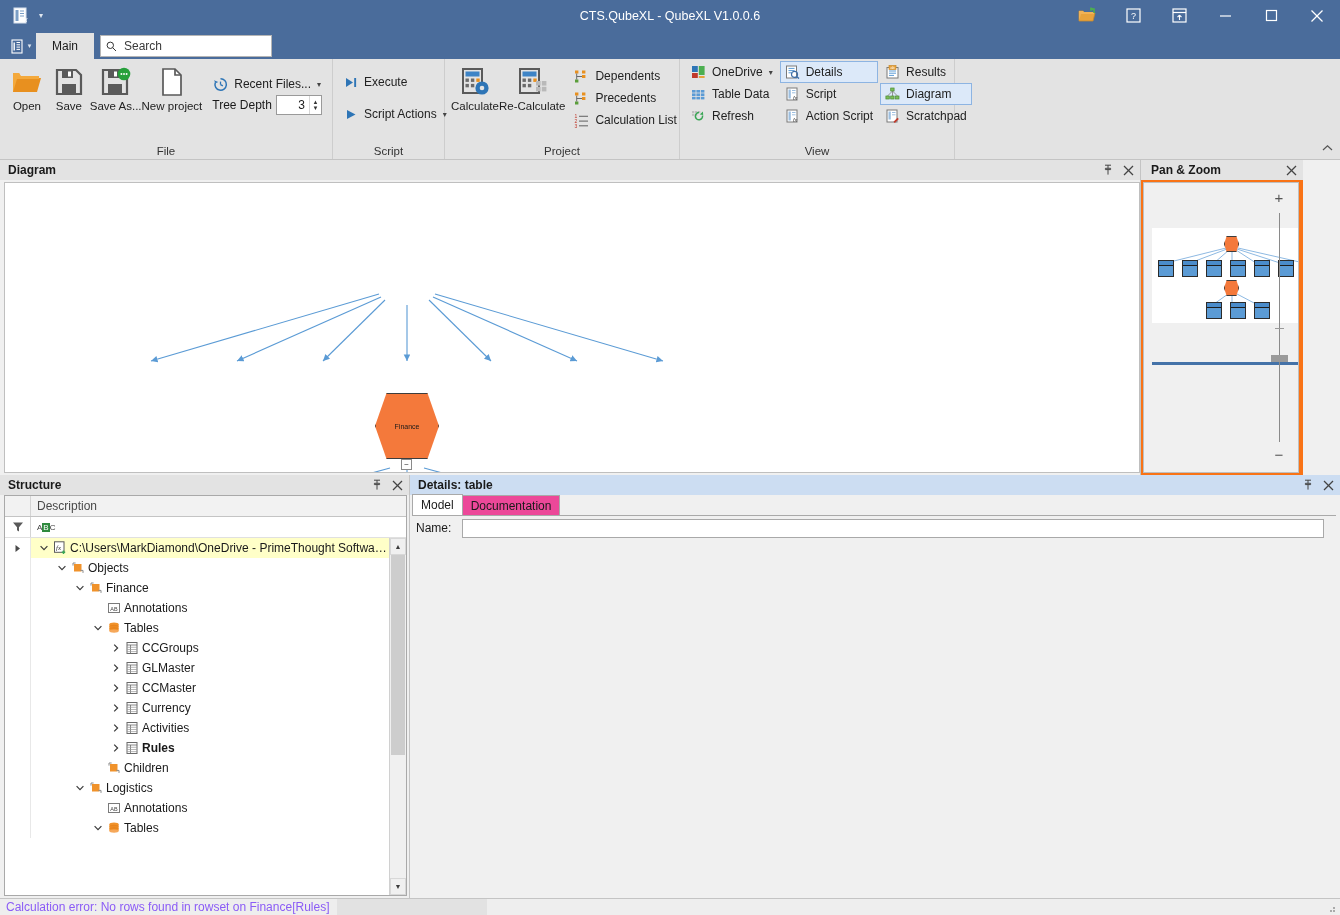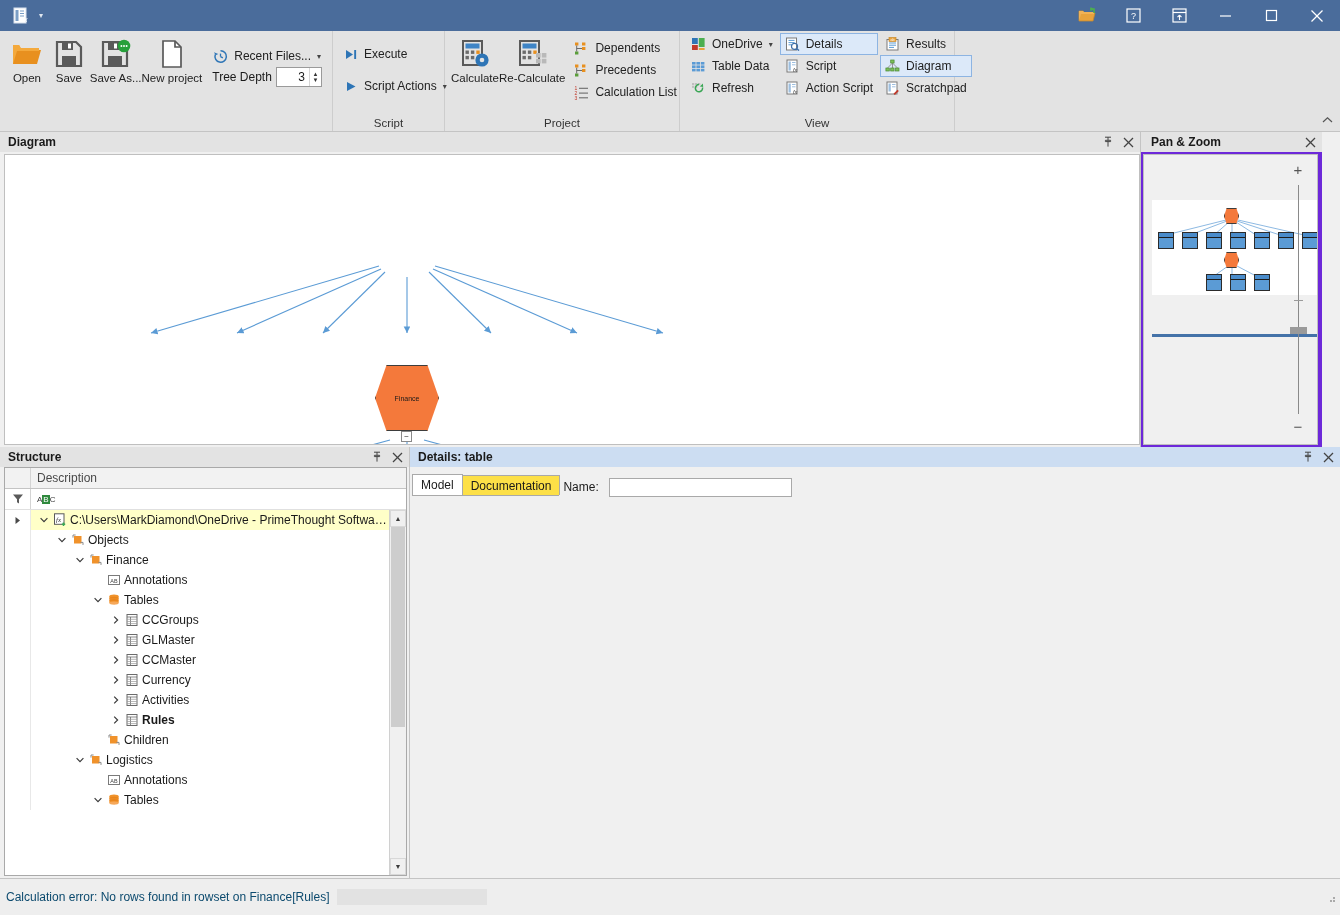--- a/index.html
+++ b/index.html
@@ -276,22 +276,22 @@
     width: 11px; height: 11px;
     background: #ffffff;
     border: 1px solid #8a8a8a;
     display: flex; align-items: center; justify-content: center;
     font-size: 8px; line-height: 8px;
     color: #333;
   }
 
   
   #panzoom-panel {
-    width: 181px;
-    background: #6d28d9;
+    width: 162px;
+    background: #f97316;
   }
   .panzoom-body {
     flex: 1;
     position: relative;
     background: #f0f0f0;
     border: 1px solid #bfbfbf;
     margin: 2px 4px 2px 2px;
     overflow: hidden;
   }
   .pz-thumb-area {
@@ -479,38 +479,38 @@
   }
 
   
   #details-panel {
     flex: 1;
     background: #f0f0f0;
     min-width: 0;
   }
   .details-body {
     flex: 1;
-    margin: 8px 4px 2px 2px;
-    display: flex; 
+    margin: 0 4px 2px 2px;
+    display: flex; flex-direction: column;
     min-height: 0;
   }
   .tabstrip {
     height: 21px;
     display: flex; align-items: flex-end;
     border-bottom: 1px solid #a9a9a9;
     flex: 0 0 auto;
   }
   .dtab {
     height: 20px;
     padding: 0 8px;
     display: flex; align-items: center;
     font-size: 12px;
     border: 1px solid #a9a9a9;
     border-bottom: none;
-    background: #fde047;
+    background: #ec4899;
     margin-right: -1px;
     color: #1a1a1a;
   }
   .dtab.active {
     background: #ffffff;
     position: relative; z-index: 2;
     height: 21px;
   }
   .field-row {
     height: 22px;
@@ -522,28 +522,28 @@
   .field-label { font-size: 12px; width: 42px; color: #1a1a1a; }
   .field-input {
     flex: 1; height: 19px;
     background: #ffffff;
     border: 1px solid #a9a9a9;
   }
   .details-blank { flex: 1; background: #f0f0f0; }
 
   
   .statusbar {
-    height: 37px;
+    height: 17px;
     background: #eeeeee;
     border-top: 1px solid #c4c4c4;
     display: flex; align-items: center;
     padding-left: 6px;
     font-size: 12px;
     flex: 0 0 auto;
-    color: #0c4a6e;
+    color: #8b5cf6;
   }
   .status-sep {
     width: 150px; height: 16px;
     background: #e2e2e2;
     margin-left: 8px;
   }
   .grip {
     margin-left: auto; margin-right: 3px;
     width: 14px; height: 14px;
     color: #999; font-size: 9px;
@@ -563,20 +563,21 @@
           <rect x="2" y="1" width="12" height="15" fill="#ffffff" stroke="#d9e2ee" stroke-width="1"></rect>
           <rect x="3.5" y="3" width="3" height="11" fill="#7a9ec6"></rect>
           <line x1="8" y1="4" x2="12" y2="4" stroke="#7a9ec6" stroke-width="1"></line>
           <line x1="8" y1="6.5" x2="12" y2="6.5" stroke="#7a9ec6" stroke-width="1"></line>
           <line x1="8" y1="9" x2="12" y2="9" stroke="#7a9ec6" stroke-width="1"></line>
           <text x="10" y="15" font-size="7" fill="#ffffff" font-style="italic">fx</text>
         </svg>
       </div>
       <div class="qat-caret">▾</div>
     </div>
+    <div class="title-text">CTS.QubeXL - QubeXL V1.0.0.6</div>
     <div class="titlebar-right">
       <div class="tb-btn">
         <svg width="19" height="17" viewBox="0 0 19 17">
           <path d="M1 4 L1 14 L15 14 L17 6 L6 6 L5 4 Z" fill="#e8a33d" stroke="#c98a2b" stroke-width="0.8"></path>
           <path d="M1 4 L1 14 L3 7 L16 7 L16 5 L6 5 L5 4 Z" fill="#f0b257"></path>
           <path d="M12 2 L16 2 L16 6" fill="none" stroke="#4caf50" stroke-width="1.6"></path>
           <path d="M16 2 L12.5 4.5 L12.5 0 Z" fill="#4caf50"></path>
         </svg>
       </div>
       <div class="tb-btn">
@@ -604,20 +605,43 @@
       </div>
       <div class="tb-btn close">
         <svg width="14" height="14" viewBox="0 0 14 14">
             <line x1="1.5" y1="1.5" x2="12.5" y2="12.5" stroke="#ffffff" stroke-width="1.3"></line>
             <line x1="12.5" y1="1.5" x2="1.5" y2="12.5" stroke="#ffffff" stroke-width="1.3"></line>
           </svg>
       </div>
     </div>
   </div>
 
+  <div class="ribbon-tabs">
+    <div class="ribbon-menu-btn">
+      <svg width="15" height="15" viewBox="0 0 15 15">
+        <rect x="1" y="1" width="10" height="13" fill="none" stroke="#ffffff" stroke-width="1.1"></rect>
+        <line x1="3.2" y1="3.5" x2="3.2" y2="11.5" stroke="#ffffff" stroke-width="1.4"></line>
+        <line x1="5.5" y1="3.5" x2="9" y2="3.5" stroke="#ffffff" stroke-width="1"></line>
+        <line x1="5.5" y1="5.8" x2="9" y2="5.8" stroke="#ffffff" stroke-width="1"></line>
+        <line x1="5.5" y1="8.1" x2="9" y2="8.1" stroke="#ffffff" stroke-width="1"></line>
+        <line x1="5.5" y1="10.4" x2="9" y2="10.4" stroke="#ffffff" stroke-width="1"></line>
+      </svg>
+      <span style="font-size:7px;color:#dfe6ef;">▾</span>
+    </div>
+    <div class="tab active">Main</div>
+    <div class="search-box">
+      <span>
+        <svg width="11" height="11" viewBox="0 0 11 11">
+            <circle cx="4.3" cy="4.3" r="3.2" fill="none" stroke="#333" stroke-width="1"></circle>
+            <line x1="6.7" y1="6.7" x2="10" y2="10" stroke="#333" stroke-width="1"></line>
+          </svg>
+      </span>
+      <input type="text" placeholder="Search" style="">
+    </div>
+  </div>
 
   <div class="ribbon">
 
     <div class="rgroup" style="width:333px;">
       <div class="rgroup-body">
         <div class="big-btn">
           <span>
             <svg width="32" height="30" viewBox="0 0 32 30">
               <path d="M2 6 L2 25 L26 25 L30 11 L10 11 L8 6 Z" fill="#e8901f"></path>
               <path d="M2 6 L2 25 L6 12 L28 12 L28 9 L10 9 L8 6 Z" fill="#f4a93c"></path>
@@ -678,20 +702,21 @@
             <div class="spin">
               <span class="val">3</span>
               <span class="arrows">
                 <div>▲</div>
                 <div>▼</div>
               </span>
             </div>
           </div>
         </div>
       </div>
+      <div class="rgroup-title">File</div>
     </div>
 
     <div class="rgroup" style="width:112px;">
       <div class="rgroup-body" style="padding-top:12px;">
         <div class="col">
           <div class="small-btn" style="margin-bottom:10px;">
             <span>
               <svg width="14" height="13" viewBox="0 0 14 13">
                 <path d="M2 2 L9 6.5 L2 11 Z" fill="#2e75b6"></path>
                 <rect x="10.2" y="2" width="1.9" height="9" fill="#2e75b6"></rect>

